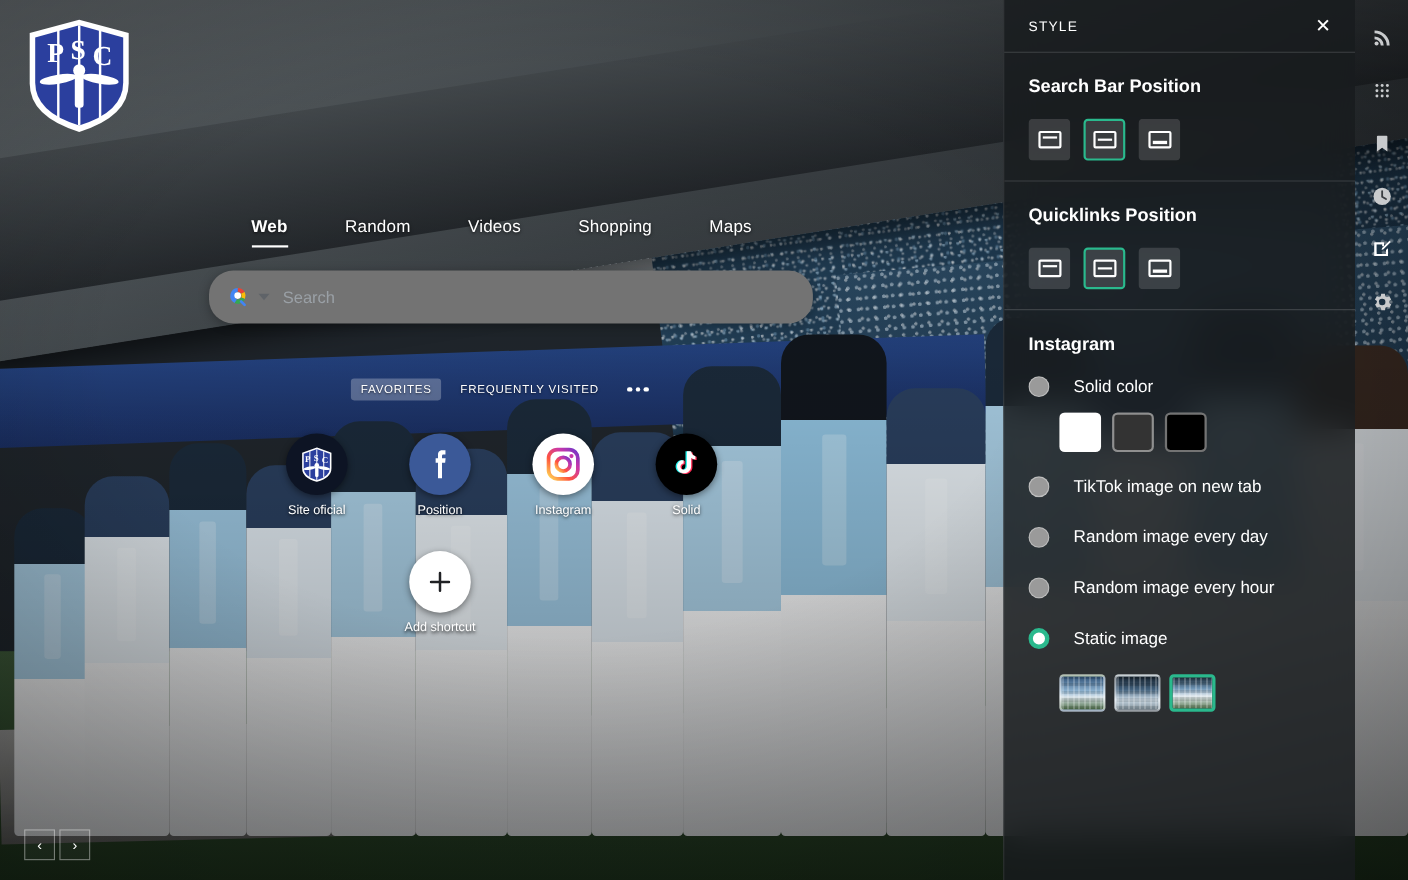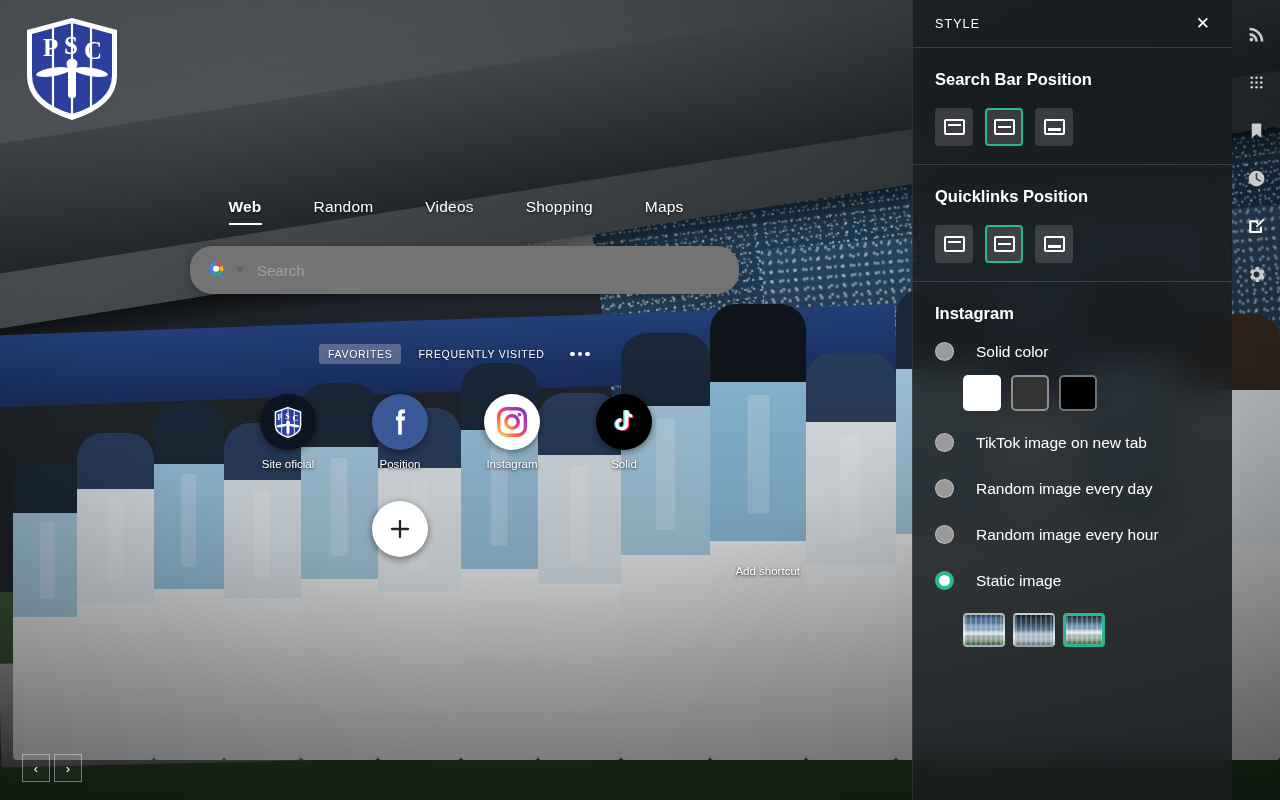--- a/index.html
+++ b/index.html
@@ -145,21 +145,21 @@
     width: 56px; height: 56px; border-radius: 50%;
     display: flex; align-items: center; justify-content: center;
     overflow: hidden; background: #fff;
     box-shadow: 0 2px 7px rgba(0,0,0,.45);
   }
   .sc-label {
     margin-top: 8px; font-size: 11.5px; color: #fff;
     text-shadow: 0 1px 3px rgba(0,0,0,.85); white-space: nowrap;
   }
 
-  .addwrap { position: absolute; top: 501px; left: 0; width: 800px; text-align: right; }
+  .addwrap { position: absolute; top: 501px; left: 0; width: 800px; text-align: center; }
   .add-ico {
     width: 56px; height: 56px; border-radius: 50%; background: #fff;
     margin: 0 auto; display: flex; align-items: center; justify-content: center;
     box-shadow: 0 2px 7px rgba(0,0,0,.45); cursor: pointer;
   }
   .add-label { margin-top: 8px; font-size: 11.5px; color: #fff; text-shadow: 0 1px 3px rgba(0,0,0,.85); }
 
   .navbtns { position: absolute; left: 22px; bottom: 18px; display: flex; gap: 4px; }
   .navbtn {
     width: 28px; height: 28px; border: 1px solid rgba(255,255,255,.4);

